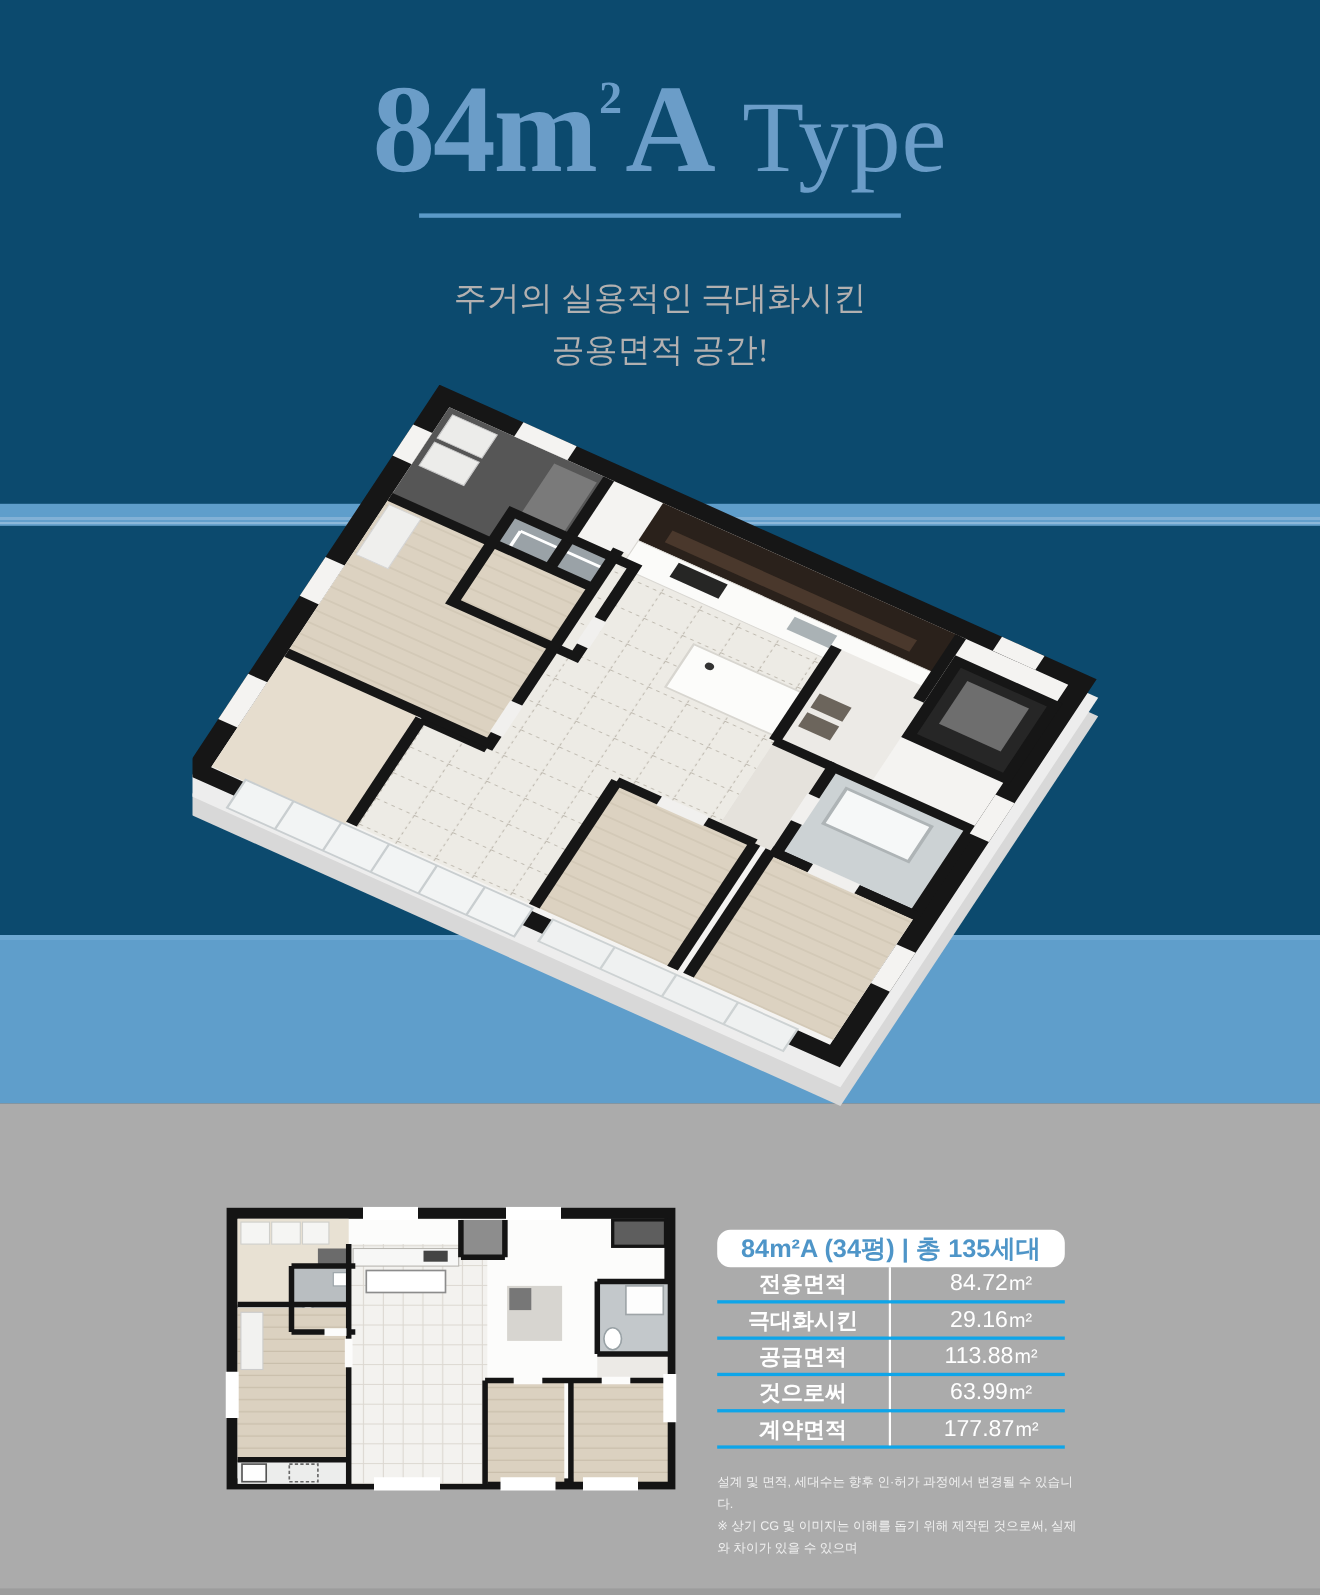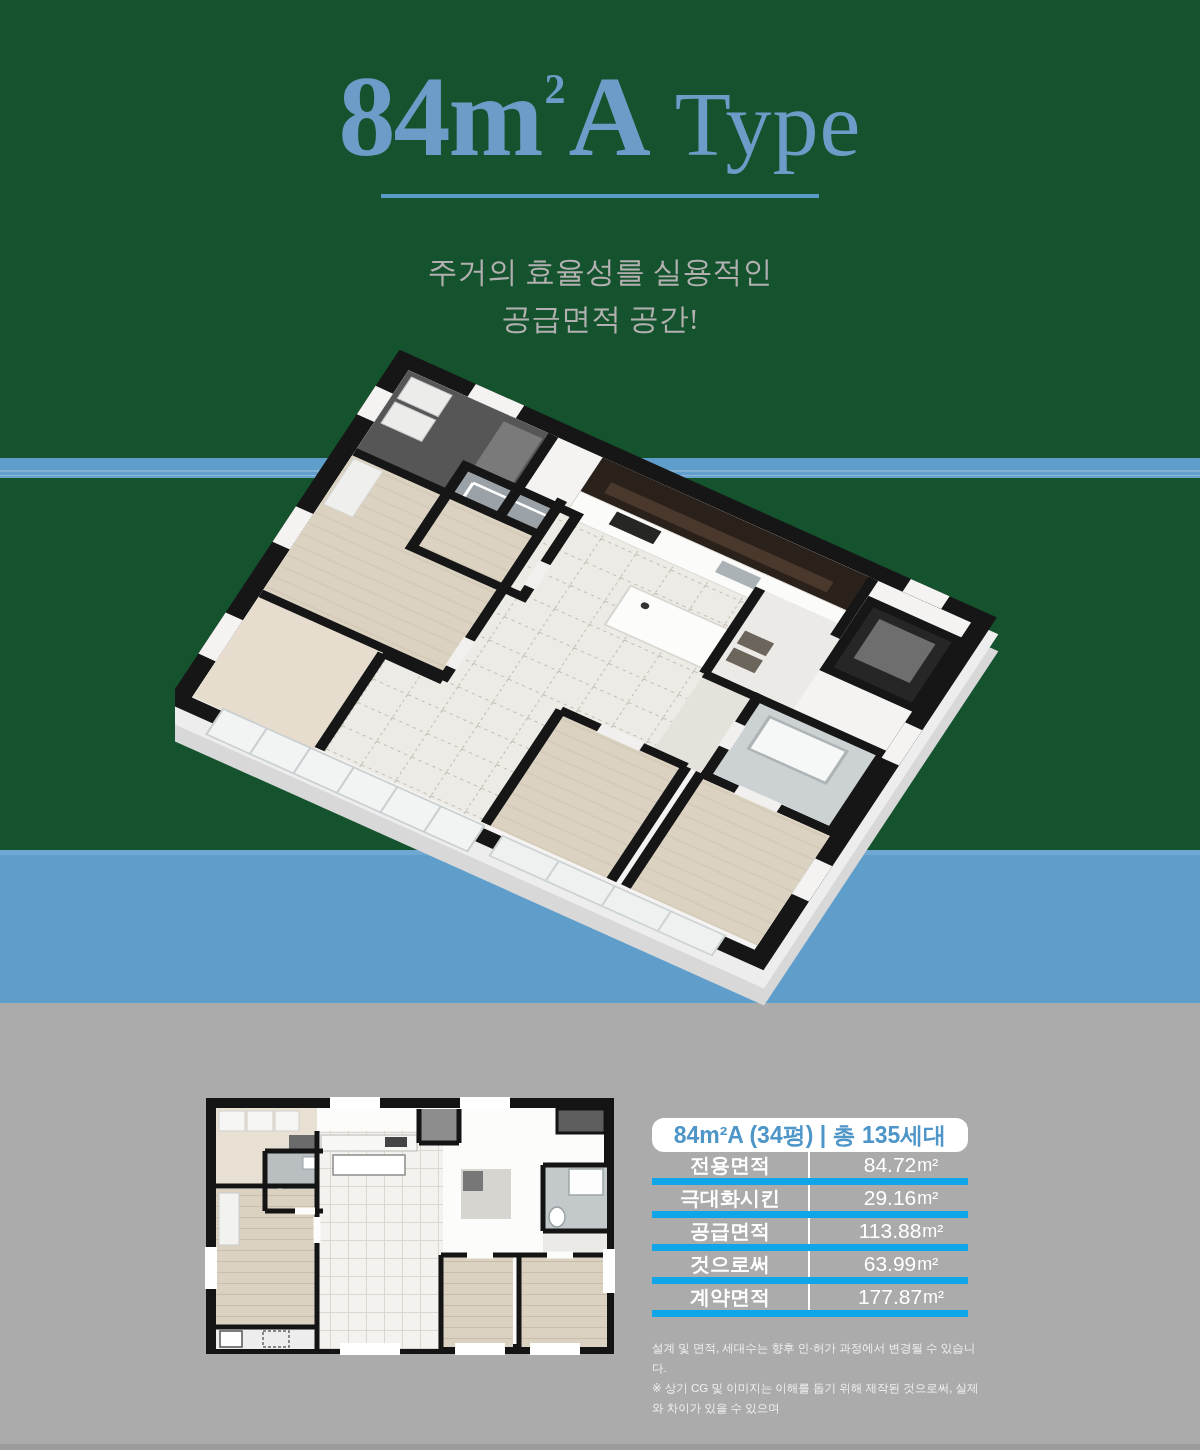--- a/index.html
+++ b/index.html
@@ -1,16 +1,16 @@
 <!DOCTYPE html>
 <html><head>
 <meta charset="utf-8">
 <style>
   html,body{margin:0;padding:0;background:#ffffff;}
-  .page{position:relative;width:1200px;height:1450px;background:#14532d;overflow:hidden;
+  .page{position:relative;width:1200px;height:1450px;background:#0c4a6e;overflow:hidden;
         font-family:"Liberation Sans","DejaVu Sans",sans-serif;}
 
   
   .band1{position:absolute;left:0;top:458px;width:1200px;height:20px;z-index:1;
          background:linear-gradient(180deg,#5f9ecb 0 62%,#82b1d6 62% 72%,#639fcc 72% 84%,#8db8da 84% 90%,#67a2cd 90% 100%);}
   .band2{position:absolute;left:0;top:850px;width:1200px;height:153px;z-index:1;
          background:linear-gradient(180deg,#6ea8d2 0 3%,#5f9ecb 3% 100%);}
   .gray-section{position:absolute;left:0;top:1003px;width:1200px;height:447px;background:#ababab;z-index:1;}
   .bottom-strip{position:absolute;left:0;bottom:0;width:1200px;height:6px;background:#9c9c9c;z-index:2;}
 
@@ -25,21 +25,21 @@
             font-family:"Liberation Serif","DejaVu Serif",serif;}
 
   
   .plan3d{position:absolute;left:175px;top:350px;width:830px;height:672px;z-index:2;}
   .plan2d{position:absolute;left:205px;top:1097px;width:410px;height:264px;z-index:2;}
 
   
   .spec{position:absolute;left:652px;top:1118px;width:316px;z-index:3;color:#ffffff;}
   .spec-header{height:34px;line-height:34px;background:#ffffff;color:#4e95c8;
                font-weight:700;font-size:23px;text-align:center;border-radius:12px;}
-  .spec-row{display:flex;height:33px;border-bottom:7px solid #0ea5e9;box-sizing:border-box;align-items:center;}
+  .spec-row{display:flex;height:33px;border-bottom:3px solid #0ea5e9;box-sizing:border-box;align-items:center;}
   .spec-label{flex:0 0 156px;text-align:center;font-weight:700;font-size:20px;}
   .spec-value{flex:1;text-align:center;font-size:21px;border-left:2px solid #ffffff;height:100%;
               display:flex;align-items:center;justify-content:center;padding-left:24px;}
   .unit{font-size:18px;margin-left:1px;}
 
   
   .disclaimer{position:absolute;left:652px;top:1338px;width:330px;z-index:3;
               font-size:11.5px;line-height:20px;color:#f0f0f0;}
 </style>
 </head>
@@ -48,21 +48,21 @@
 <div class="page">
 
   <div class="band1"></div>
   <div class="band2"></div>
   <div class="gray-section"></div>
   <div class="bottom-strip"></div>
 
   <div class="header">
     <h1 class="title"><span class="t-main">84m</span><span class="t-sup">2</span><span class="t-main">A</span><span class="t-type">Type</span></h1>
     <div class="rule"></div>
-    <p class="subtitle"><span>주거의 효율성를 실용적인</span><br><span>공급면적 공간!</span></p>
+    <p class="subtitle"><span>주거의 실용적인 극대화시킨</span><br><span>공용면적 공간!</span></p>
   </div>
 
   <svg class="plan3d" viewBox="0 0 830 672" xmlns="http://www.w3.org/2000/svg">
     <defs>
       <pattern id="wood3" patternUnits="userSpaceOnUse" width="600" height="15">
         <rect width="600" height="15" fill="#dcd2c1"></rect>
         <line x1="0" y1="14" x2="600" y2="14" stroke="#cbc0ae" stroke-width="1"></line>
       </pattern>
       <pattern id="tile3" patternUnits="userSpaceOnUse" width="36" height="33">
         <rect width="36" height="33" fill="#edebe5"></rect>

